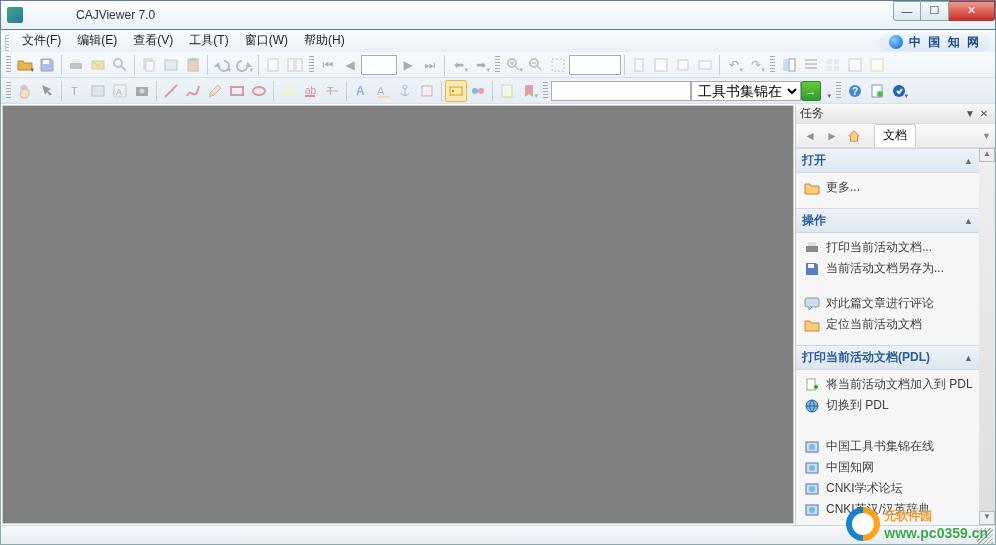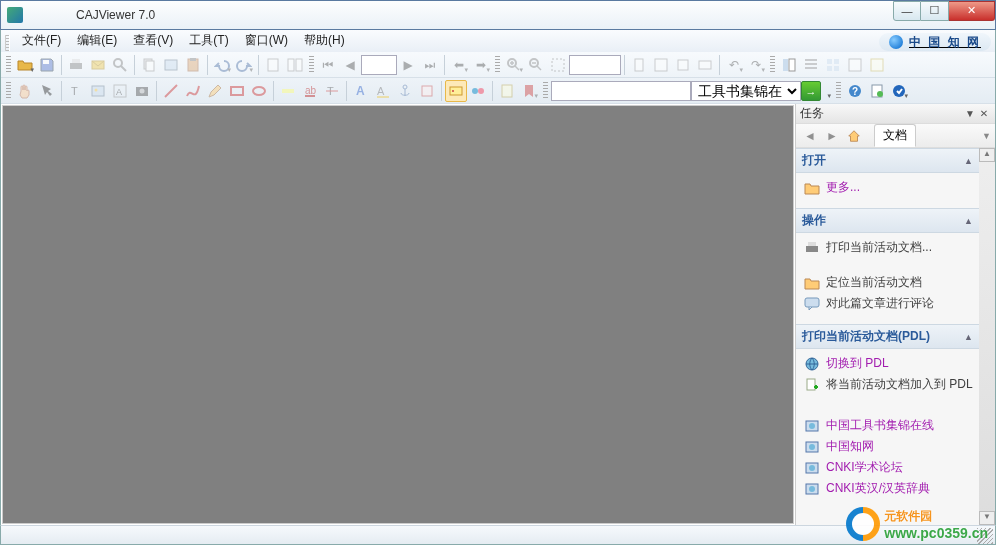--- a/index.html
+++ b/index.html
@@ -11,21 +11,21 @@
 .titlebar .title { color: #333; font-size: 12px; flex: 1; margin-left: 47px; }
 .win-btns { display: flex; height: 20px; margin-top:-9px;}
 .win-btn { width: 28px; height: 20px; display: flex; align-items: center; justify-content: center; border: 1px solid #8aa; border-left:none; background: linear-gradient(#f7fbfd,#d8e8f0); font-size: 11px; color:#333; }
 .win-btn:first-child{border-left:1px solid #8aa; border-radius:0 0 0 3px;}
 .win-btn.close { width: 46px; background: linear-gradient(#e98,#c9302c); color: #fff; border-color:#a33; border-radius:0 0 3px 0;}
 
 
 .menubar { height: 22px; background: linear-gradient(#fafcfe,#e9eff6); border-left:1px solid #8aa; border-right:1px solid #8aa; display: flex; align-items: flex-end; padding: 1px 4px; }
 .menubar .grip { width:5px; height:16px; border-left:1px solid #ccc; border-right:1px solid #fff; margin-right:4px; background:repeating-linear-gradient(#bbb,#bbb 1px,transparent 1px,transparent 3px); }
 .menu-item { padding: 2px 8px; color: #222; cursor: default; }
-.brand { margin-left: auto; display: flex; align-items: center; gap: 6px; padding: 0 10px; background: linear-gradient(#f0f6fb,#dce8f2); border-radius: 10px; height: 18px; text-decoration: underline; }
+.brand { margin-left: auto; display: flex; align-items: center; gap: 6px; padding: 0 10px; background: linear-gradient(#f0f6fb,#dce8f2); border-radius: 10px; height: 18px; }
 .brand-icon { width: 14px; height: 14px; border-radius: 50%; background: radial-gradient(circle at 35% 35%, #8cf, #06c); }
 .brand-text { color: #1a4a8a; font-weight: bold; letter-spacing: 2px; }
 
 
 .toolbars { border-left:1px solid #8aa; border-right:1px solid #8aa; background: linear-gradient(#f7fafd,#e4ecf3); }
 .toolbar-row { height: 26px; display: flex; align-items: center; padding: 0 2px; border-bottom: 1px solid #d7e0e8; }
 .tb-grip { width:5px; height:18px; background:repeating-linear-gradient(to bottom,#aaa,#aaa 1px,transparent 1px,transparent 3px); margin:0 3px; }
 .tb-btn { width: 22px; height: 22px; display: flex; align-items: center; justify-content: center; border: 1px solid transparent; border-radius: 2px; color: #555; cursor: default; position:relative; }
 .tb-btn.disabled { opacity: 0.45; }
 .tb-btn.dd::after { content:"▾"; font-size:7px; color:#666; position:absolute; right:1px; bottom:1px; }
@@ -49,21 +49,21 @@
 
 .side-nav { height: 24px; display: flex; align-items: center; gap: 2px; padding: 2px 4px; background: linear-gradient(#fafafa,#ececec); border-bottom:1px solid #ddd;}
 .side-nav .nb { width:20px; height:20px; display:flex; align-items:center; justify-content:center; border:1px solid transparent; border-radius:2px; }
 .side-nav .tab { padding: 2px 8px; background: #fff; border:1px solid #ccc; border-bottom-color:#fff; border-radius:3px 3px 0 0; }
 
 .side-body { flex: 1; overflow-y: auto; background: #f6f6f6; padding: 0; }
 .sect { margin-bottom: 2px; }
 .sect-h { background: linear-gradient(#eef3f8,#dde6ef); padding: 3px 6px; color: #2a5a9a; font-weight: bold; border-top:1px solid #cdd8e2; border-bottom:1px solid #cdd8e2; display:flex; align-items:center; }
 .sect-h .chev { margin-left:auto; font-size:9px; color:#667; }
 .sect-items { padding: 4px 4px 8px 6px; background:#f6f6f6;}
-.sect-item { display: flex; align-items: center; gap: 6px; padding: 2px 2px; color: #a21caf; cursor: default; }
+.sect-item { display: flex; align-items: center; gap: 6px; padding: 2px 2px; color: #404040; cursor: default; }
 .sect-item.plain { color: #404040; }
 .sect-item .ii { width:16px; height:16px; flex-shrink:0; display:flex; align-items:center; justify-content:center; }
 .side-scroll { width:16px; background:linear-gradient(#eee,#ddd);}
 
 
 .statusbar { height: 20px; background: linear-gradient(#f6f9fc,#e5ecf2); border:1px solid #8aa; border-top:1px solid #ccd6df; display:flex; align-items:center; }
 .statusbar .sbgrip { margin-left:auto; width:16px; height:16px; background: repeating-linear-gradient(135deg,#aaa,#aaa 1px,transparent 1px,transparent 3px); margin-right:2px; margin-bottom:-2px;}
 
 
 .watermark { position: absolute; right: 8px; bottom: 4px; display:flex; align-items:center; gap:4px; opacity:0.9; pointer-events:none;}
@@ -474,64 +474,73 @@
         <div class="sect-items">
           <div class="sect-item plain">
             <span class="ii">
                   <svg width="16" height="14" viewBox="0 0 16 14">
                     <rect x="2" y="5" width="12" height="6" fill="#888"></rect>
                     <rect x="4" y="1" width="8" height="4" fill="#ddd"></rect>
                   </svg>
                 </span>
             <span>打印当前活动文档...</span>
           </div>
+          <div class="sect-item plain">
+            <span class="ii">
+                  <svg width="14" height="14" viewBox="0 0 14 14">
+                    <path d="M1 1h10l2 2v10H1z" fill="#5a7acc"></path>
+                    <rect x="3" y="2" width="6" height="4" fill="#fff"></rect>
+                  </svg>
+                </span>
+            <span>当前活动文档另存为...</span>
+          </div>
           <div style="height:14px"></div>
-          <div class="sect-item plain">
-            <span class="ii">
-                  <svg width="16" height="14" viewBox="0 0 16 14">
-                    <path d="M1 3h5l1 2h8v8H1z" fill="#fc7" stroke="#b85"></path>
-                  </svg>
-                </span>
-            <span>定位当前活动文档</span>
-          </div>
           <div class="sect-item plain">
             <span class="ii">
                   <svg width="16" height="14" viewBox="0 0 16 14">
                     <rect x="1" y="1" width="14" height="9" rx="2" fill="#cde" stroke="#79b"></rect>
                     <path d="M5 10v3l3-3" fill="#cde" stroke="#79b"></path>
                   </svg>
                 </span>
             <span>对此篇文章进行评论</span>
+          </div>
+          <div class="sect-item plain">
+            <span class="ii">
+                  <svg width="16" height="14" viewBox="0 0 16 14">
+                    <path d="M1 3h5l1 2h8v8H1z" fill="#fc7" stroke="#b85"></path>
+                  </svg>
+                </span>
+            <span>定位当前活动文档</span>
           </div>
         </div>
       </div>
 
       <div class="sect">
         <div class="sect-h">
               <span>打印当前活动文档(PDL)</span>
               <span class="chev">▲</span>
             </div>
         <div class="sect-items">
+          <div class="sect-item plain">
+            <span class="ii">
+                  <svg width="14" height="14" viewBox="0 0 14 14">
+                    <rect x="2" y="1" width="8" height="11" fill="#fff" stroke="#9a8"></rect>
+                    <path d="M9 9h4M11 7v4" stroke="#2a2" stroke-width="2"></path>
+                  </svg>
+                </span>
+            <span>将当前活动文档加入到 PDL</span>
+          </div>
           <div class="sect-item">
             <span class="ii">
                   <svg width="14" height="14" viewBox="0 0 14 14">
                     <circle cx="7" cy="7" r="6" fill="#7bd" stroke="#369"></circle>
                     <path d="M1 7h12M7 1c3 3 3 9 0 12M7 1c-3 3-3 9 0 12" stroke="#369" fill="none"></path>
                   </svg>
                 </span>
             <span>切换到 PDL</span>
-          </div>
-          <div class="sect-item plain">
-            <span class="ii">
-                  <svg width="14" height="14" viewBox="0 0 14 14">
-                    <rect x="2" y="1" width="8" height="11" fill="#fff" stroke="#9a8"></rect>
-                    <path d="M9 9h4M11 7v4" stroke="#2a2" stroke-width="2"></path>
-                  </svg>
-                </span>
-            <span>将当前活动文档加入到 PDL</span>
           </div>
         </div>
       </div>
 
       <div class="sect">
         <div class="sect-items" style="padding-top:10px">
           <div class="sect-item">
             <span class="ii">
                   <svg width="14" height="14" viewBox="0 0 14 14">
                     <rect x="1" y="2" width="12" height="10" fill="#cde" stroke="#57a"></rect>

